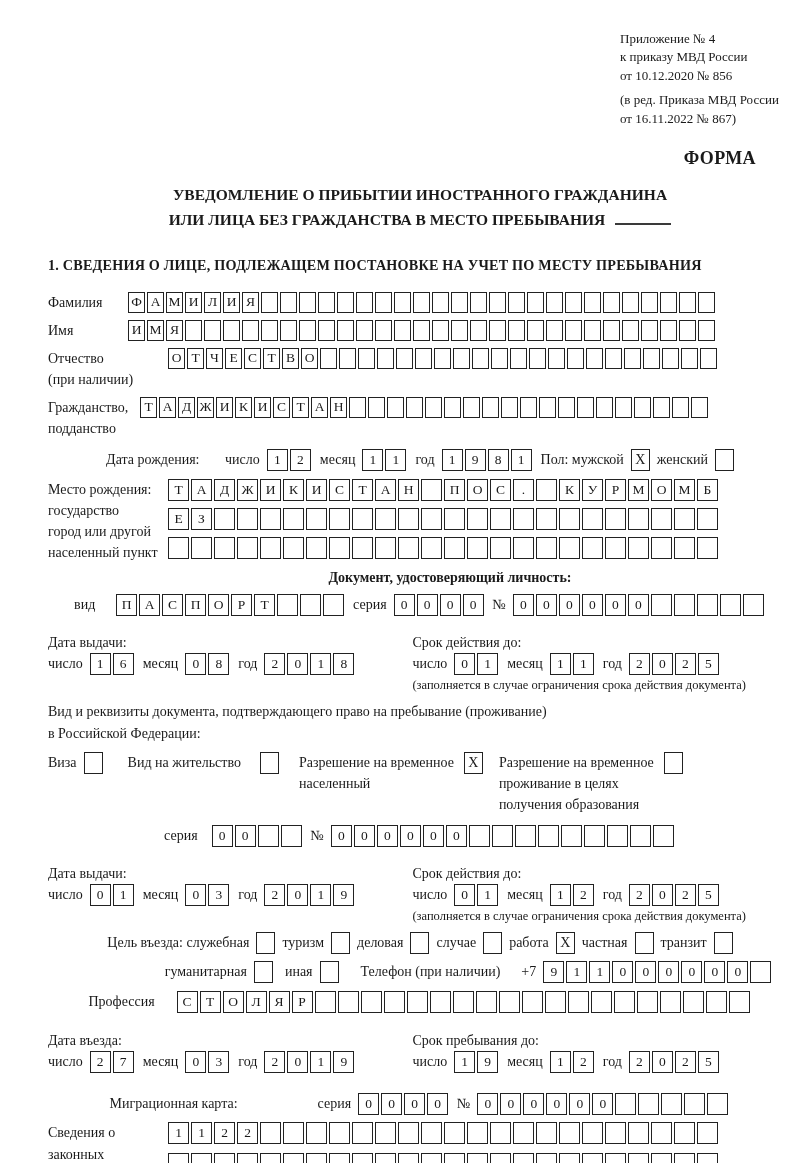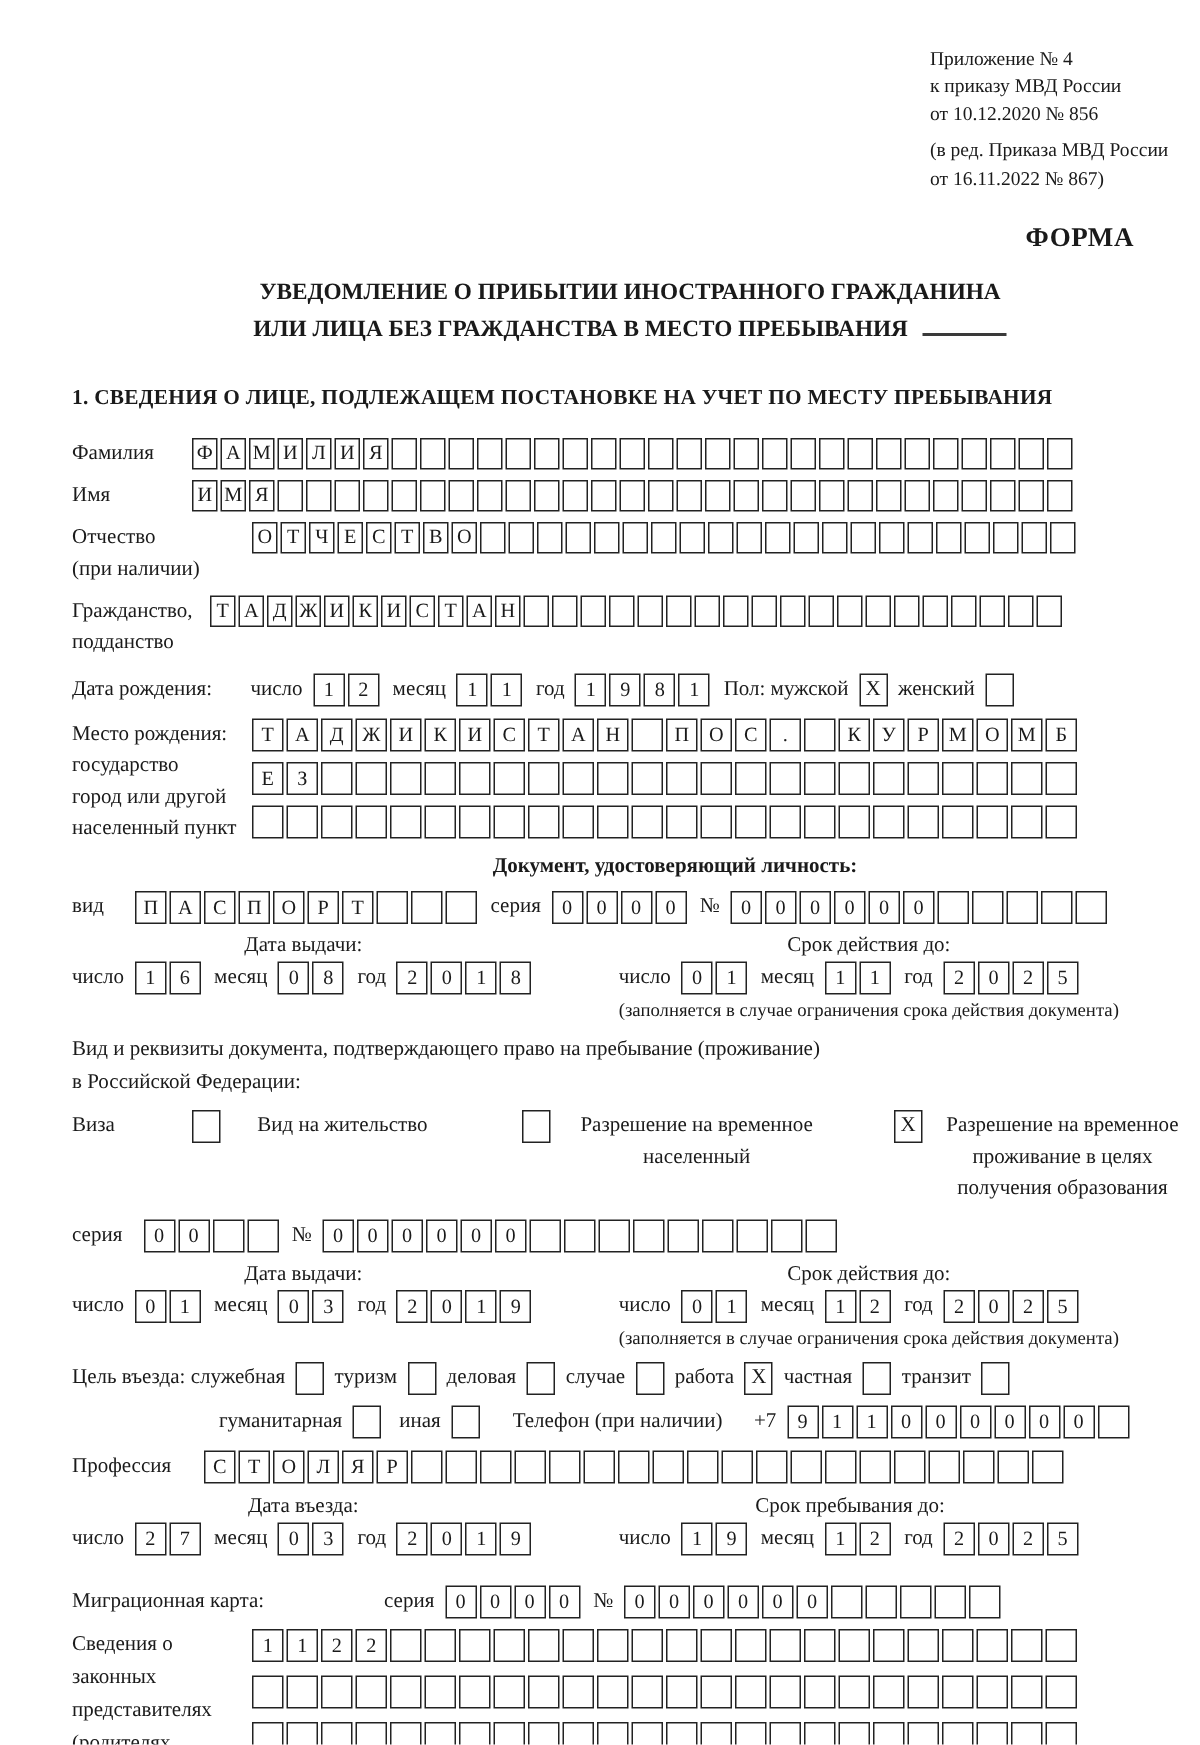--- a/index.html
+++ b/index.html
@@ -13,46 +13,46 @@
 
   .forma { text-align:right; padding-right:36px; font-weight:bold; font-size:18px;
            margin-top:20px; letter-spacing:.4px; }
 
   .title { text-align:center; font-weight:bold; font-size:15.5px; margin-top:14px; line-height:1.6; }
   .underline { display:inline-block; width:56px; border-bottom:2.5px solid #3a3a3a; height:.85em; margin-left:10px; }
 
   .sec1 { font-weight:bold; font-size:14.2px; margin-top:24px; margin-bottom:18px; letter-spacing:.2px; }
 
   .frow { display:flex; align-items:flex-start; margin-bottom:7px; }
-  .vcenter { align-items:center; }
+  .vcenter { align-items:center;justify-content:center; }
   .flabel { flex:none; line-height:21px; }
   .sublines { line-height:21px; }
 
   .cells { display:flex; flex:none; flex-wrap:nowrap; }
   .cell { flex:none; width:17px; height:21px; border:1.4px solid #222; margin-right:2px;
           display:flex; align-items:center; justify-content:center; font-size:13.5px; background:#fff; }
   .lg .cell { width:21px; height:22px; }
   .stack .cells { margin-bottom:7px; }
 
   .chk { flex:none; width:19px; height:22px; border:1.5px solid #222; display:inline-flex;
          align-items:center; justify-content:center; font-size:14px; background:#fff; }
 
   .ilabel { flex:none; margin:0 7px; line-height:22px; }
   .ilabel.first { margin-left:0; }
 
   .doc-header { text-align:center; font-weight:bold; margin:4px 0 8px 60px; font-size:14px; }
 
   .dates { display:flex; margin-bottom:2px; }
   .dcol { }
-  .dhead { text-align:center; margin-bottom:2px; }
+  .dhead { margin-bottom:2px;margin-top:12px; }
   .dline { display:flex; align-items:center; }
   .dnote { font-size:12.5px; margin-top:3px; text-align:right; }
 
-  .visa-item { display:flex; align-items:flex-start; flex:none;gap:44px; }
-  .visa-text { text-align:center; line-height:1.5; }
+  .visa-item { display:flex; align-items:flex-start; flex:none; }
+  .visa-text { line-height:1.5; }
 
   .reps { display:flex; align-items:flex-start; margin-top:4px; }
   .reps .sublines { line-height:22px; }
 </style>
 </head>
 <body>
 
 <div class="page">
 
   <div class="annex">

